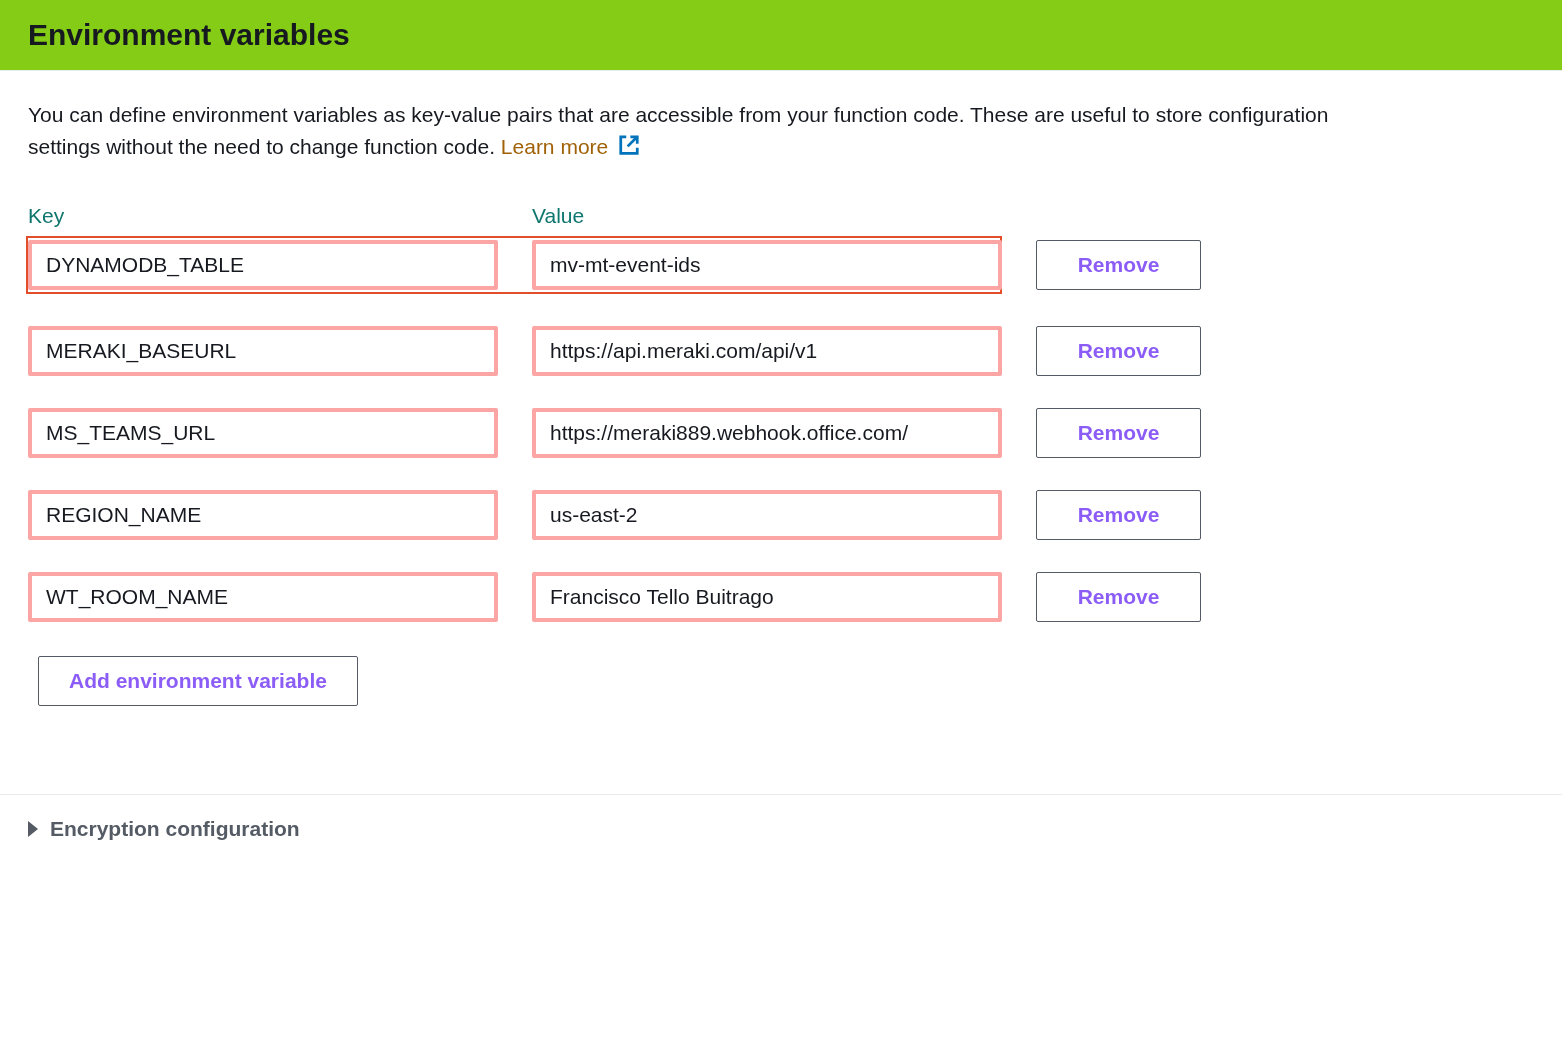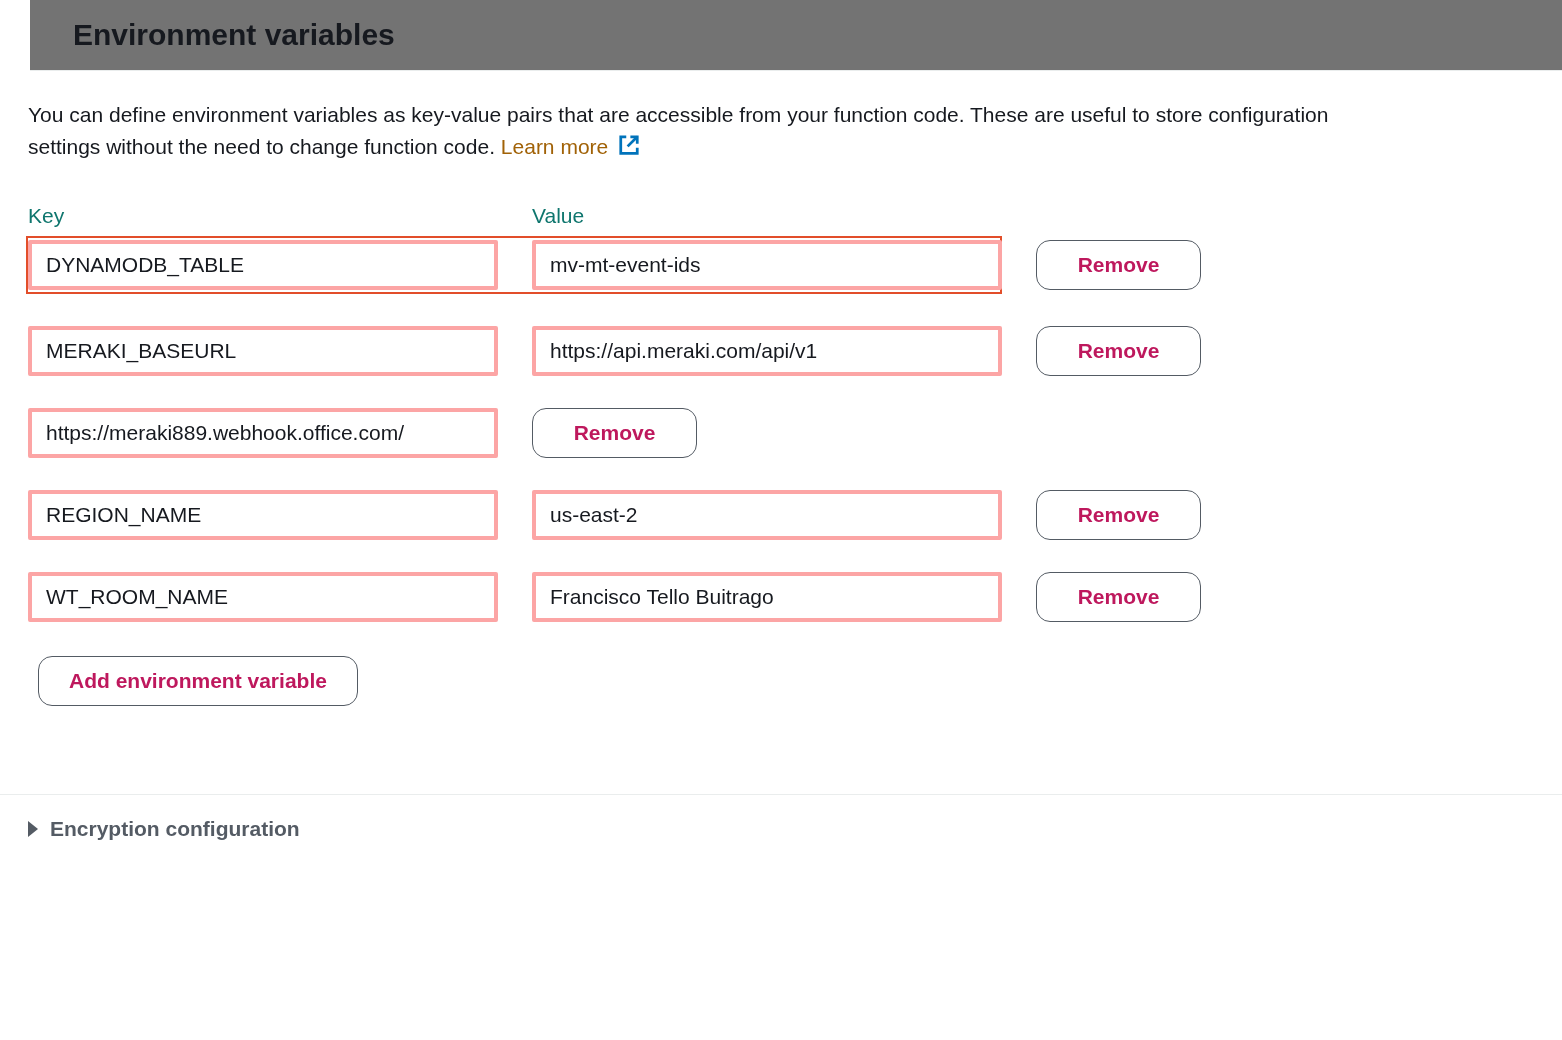--- a/index.html
+++ b/index.html
@@ -4,24 +4,23 @@
 <style>
   * { box-sizing: border-box; }
   body {
     margin: 0;
     font-family: -apple-system, BlinkMacSystemFont, "Segoe UI", "Helvetica Neue", Arial, sans-serif;
     color: #16191f;
     background: #fff;
     font-size: 21px;
   }
   .panel-header {
-    background: #737373;
+    background: #84cc16;
     border-bottom: 1px solid #eaeded;
-    padding: 18px 43px;
-    margin-left: 30px;
+    padding: 18px 28px;
   }
   .panel-header h2 {
     margin: 0;
     font-size: 30px;
     font-weight: 700;
     color: #16191f;
   }
   .panel-body {
     padding: 28px;
   }
@@ -83,24 +82,24 @@
     font-family: inherit;
   }
   .btn {
     display: inline-flex;
     align-items: center;
     justify-content: center;
     height: 50px;
     padding: 0 30px;
     font-size: 21px;
     font-weight: 700;
-    color: #be185d;
+    color: #8b5cf6;
     background: #fff;
     border: 1px solid #545b64;
-    border-radius: 14px;
+    border-radius: 2px;
     cursor: pointer;
     font-family: inherit;
   }
   .btn-remove { width: 165px; }
   .btn-add {
     margin-top: 34px;
     margin-left: 10px;
   }
   .divider {
     border: none;
@@ -160,20 +159,21 @@
       <button class="btn btn-remove">Remove</button>
     </div>
 
     <input class="text-input" type="text" value="MERAKI_BASEURL" style="">
     <input class="text-input" type="text" value="https://api.meraki.com/api/v1" style="">
     <div>
       <button class="btn btn-remove">Remove</button>
     </div>
     <div class="row-gap"></div>
 
+    <input class="text-input" type="text" value="MS_TEAMS_URL" style="">
     <input class="text-input" type="text" value="https://meraki889.webhook.office.com/" style="">
     <div>
       <button class="btn btn-remove">Remove</button>
     </div>
     <div class="row-gap"></div>
 
     <input class="text-input" type="text" value="REGION_NAME" style="">
     <input class="text-input" type="text" value="us-east-2" style="">
     <div>
       <button class="btn btn-remove">Remove</button>

